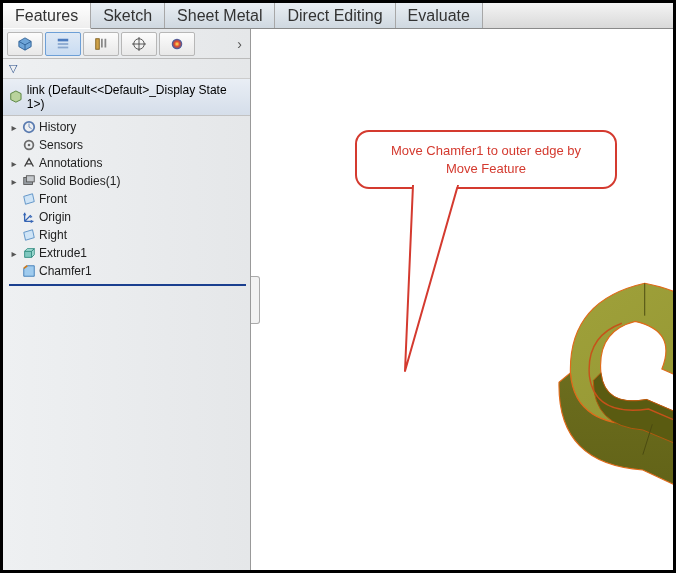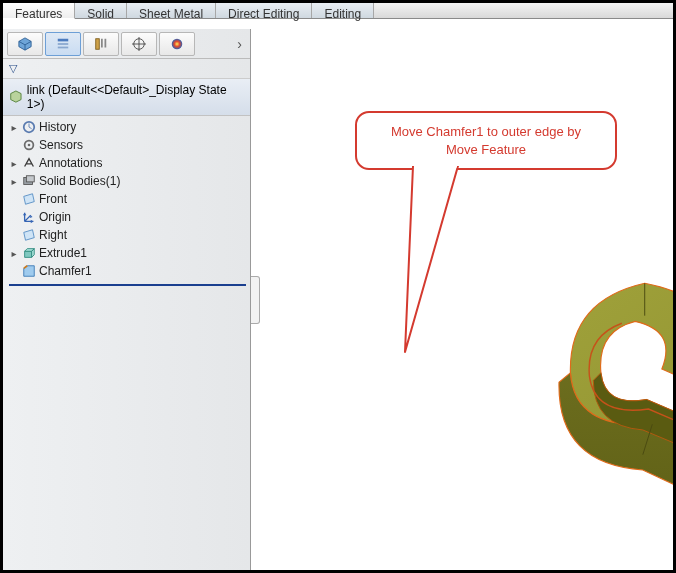--- a/index.html
+++ b/index.html
@@ -1,18 +1,18 @@
 <!DOCTYPE html>
 <html><head>
 <meta charset="utf-8">
 <style>
   * { box-sizing: border-box; margin: 0; padding: 0; font-family: "Segoe UI", Arial, sans-serif; }
   body { width: 676px; height: 573px; overflow: hidden; background: #fff; border: 3px solid #000; position: relative; }
 
-  .tabs { display: flex; height: 16px; background: linear-gradient(#f4f4f4,#d9d9d9); border-bottom: 1px solid #8a8a8a; font-size: 12px; }
+  .tabs { display: flex; height: 26px; background: linear-gradient(#f4f4f4,#d9d9d9); border-bottom: 1px solid #8a8a8a; font-size: 16px; }
   .tab { padding: 4px 12px 3px; border-right: 1px solid #a7a7a7; color: #333; cursor: pointer; }
   .tab.active { background: linear-gradient(#fff,#eee); border-bottom: 1px solid #fff; margin-bottom: -1px; font-weight: 400; }
   .tab.alt { background: linear-gradient(#e9eef3,#cfd8e0); }
 
   .main { position: absolute; top: 26px; bottom: 0; left: 0; right: 0; }
 
   .panel { position: absolute; left: 0; top: 0; bottom: 0; width: 248px; background: linear-gradient(to right,#eef0f2,#e5e7e9); border-right: 1px solid #999; }
   .iconbar { height: 30px; display: flex; align-items: center; gap: 0; padding: 2px 4px; border-bottom: 1px solid #bbb; }
   .ib { width: 36px; height: 24px; border: 1px solid #b7b7b7; background: linear-gradient(#fcfcfc,#e8e8e8); border-radius: 2px; display: flex; align-items: center; justify-content: center; margin-right: 2px; }
   .ib.selected { background: linear-gradient(#dfe9f5,#c9dcf2); border-color: #6d9fd6; }
@@ -29,36 +29,36 @@
   .node .lbl { color: #222; text-align: right; }
   .endline { border-bottom: 2px solid #1a3f8f; margin: 4px 4px 0 4px; }
   
   .tree-icon { width:14px; height:14px; flex:0 0 14px; }
 
   .viewport { position:absolute; left:248px; right:0; top:0; bottom:0; background:#fff; }
   .splitter { position:absolute; left:248px; top:50%; transform:translateY(-50%); width:9px; height:48px; background:#f2f2f2; border:1px solid #aaa; border-left:none; border-radius:0 3px 3px 0; }
 
   
   .callout { position: absolute; left: 352px; top: 82px; width: 262px; }
-  .bubble { background: #fff; border: 2px solid #d43a2f; border-radius: 14px; padding: 10px 12px; color: #d43a2f; font-size: 13px; text-align: center; line-height: 1.35; position:relative; }
+  .bubble { background: #fff; border: 2px solid #d43a2f; border-radius: 14px; padding: 10px 12px; color: #d43a2f; font-size: 13px; text-align: center; line-height: 1.35; position:relative;margin-top:19px; }
   .tail { position:absolute; left:52px; top:100%; width:0; height:0; }
   .tail svg { position:absolute; top:-2px; left:-6px; }
 
   
   .part { position:absolute; left:268px; top:180px; width:480px; height:400px; transform: rotate(0deg); pointer-events:none; }
 </style>
 </head>
 <body>
 
 <div class="tabs">
   <div class="tab active"><span>Features</span></div>
-  <div class="tab alt"><span>Solid</span></div>
+  <div class="tab alt"><span>Sketch</span></div>
   <div class="tab alt"><span>Sheet Metal</span></div>
   <div class="tab alt"><span>Direct Editing</span></div>
-  <div class="tab alt"><span>Editing</span></div>
+  <div class="tab alt"><span>Evaluate</span></div>
 </div>
 
 <div class="main">
 
   <div class="panel">
 
     <div class="iconbar">
       <div class="ib">
         <svg class="tree-icon" viewBox="0 0 16 16">
             <path d="M8 1 15 5v6l-7 4-7-4V5z" fill="#6ea5d8" stroke="#2b5e93"></path>

